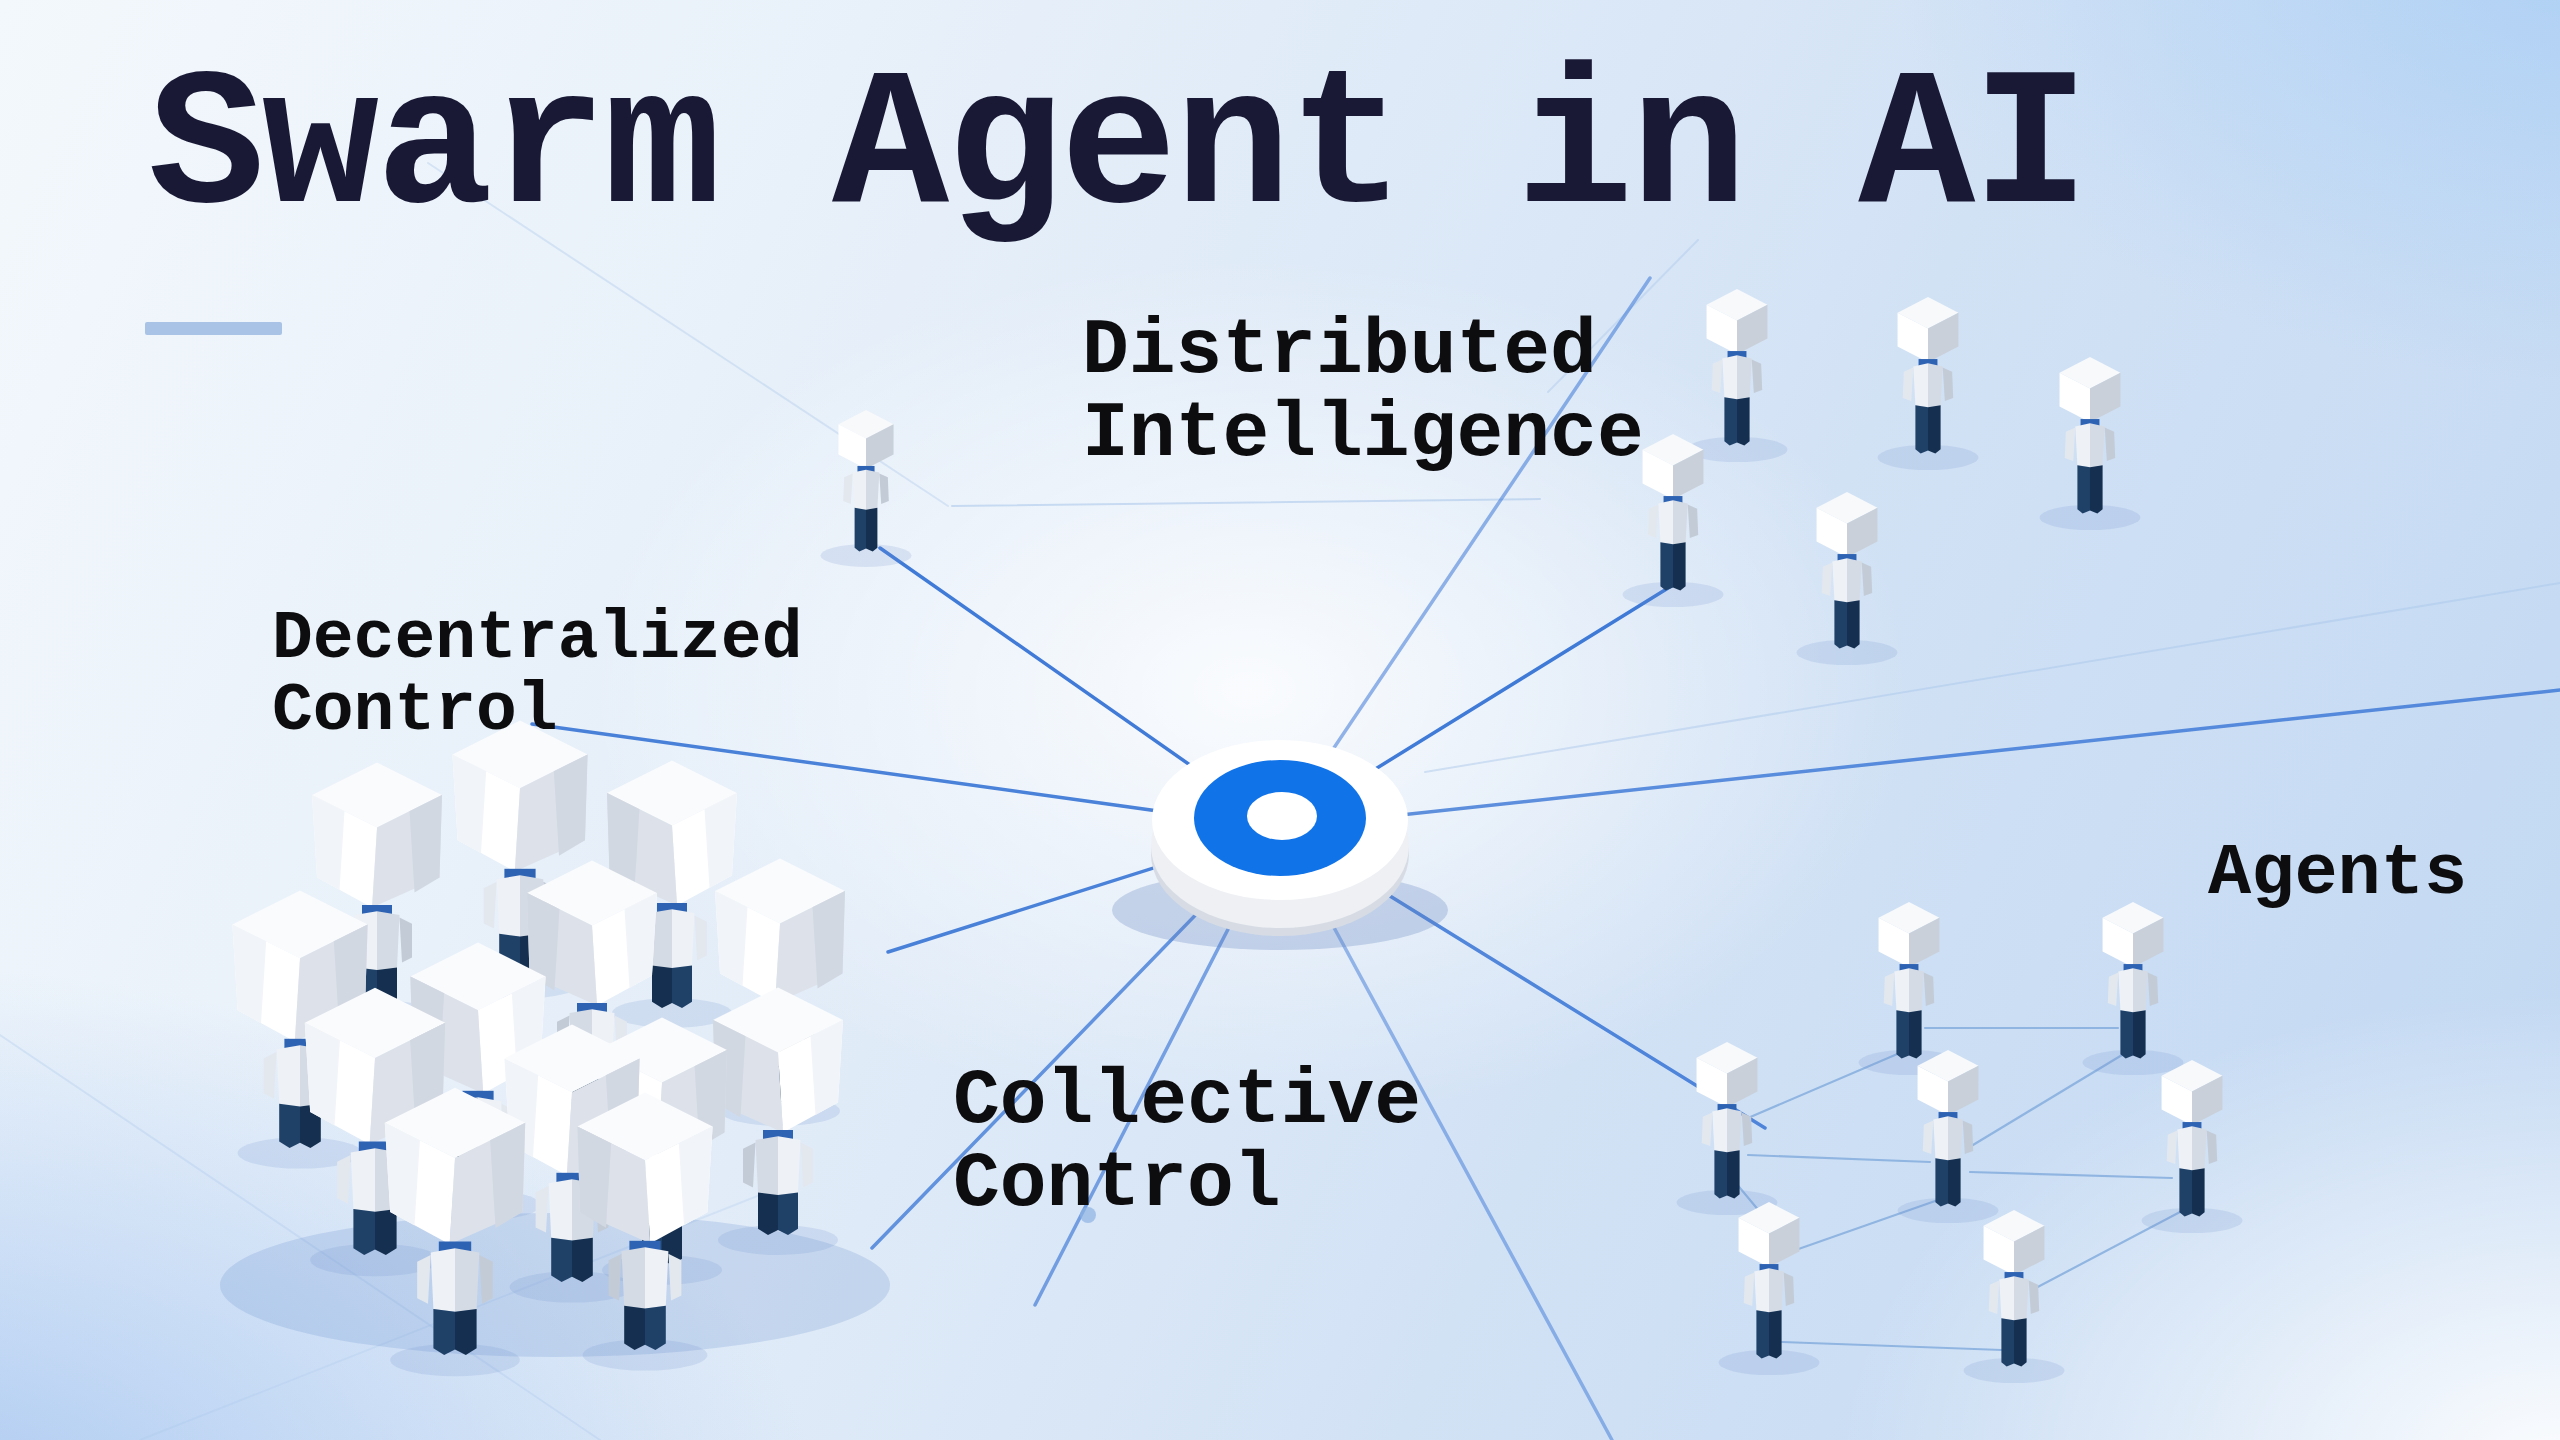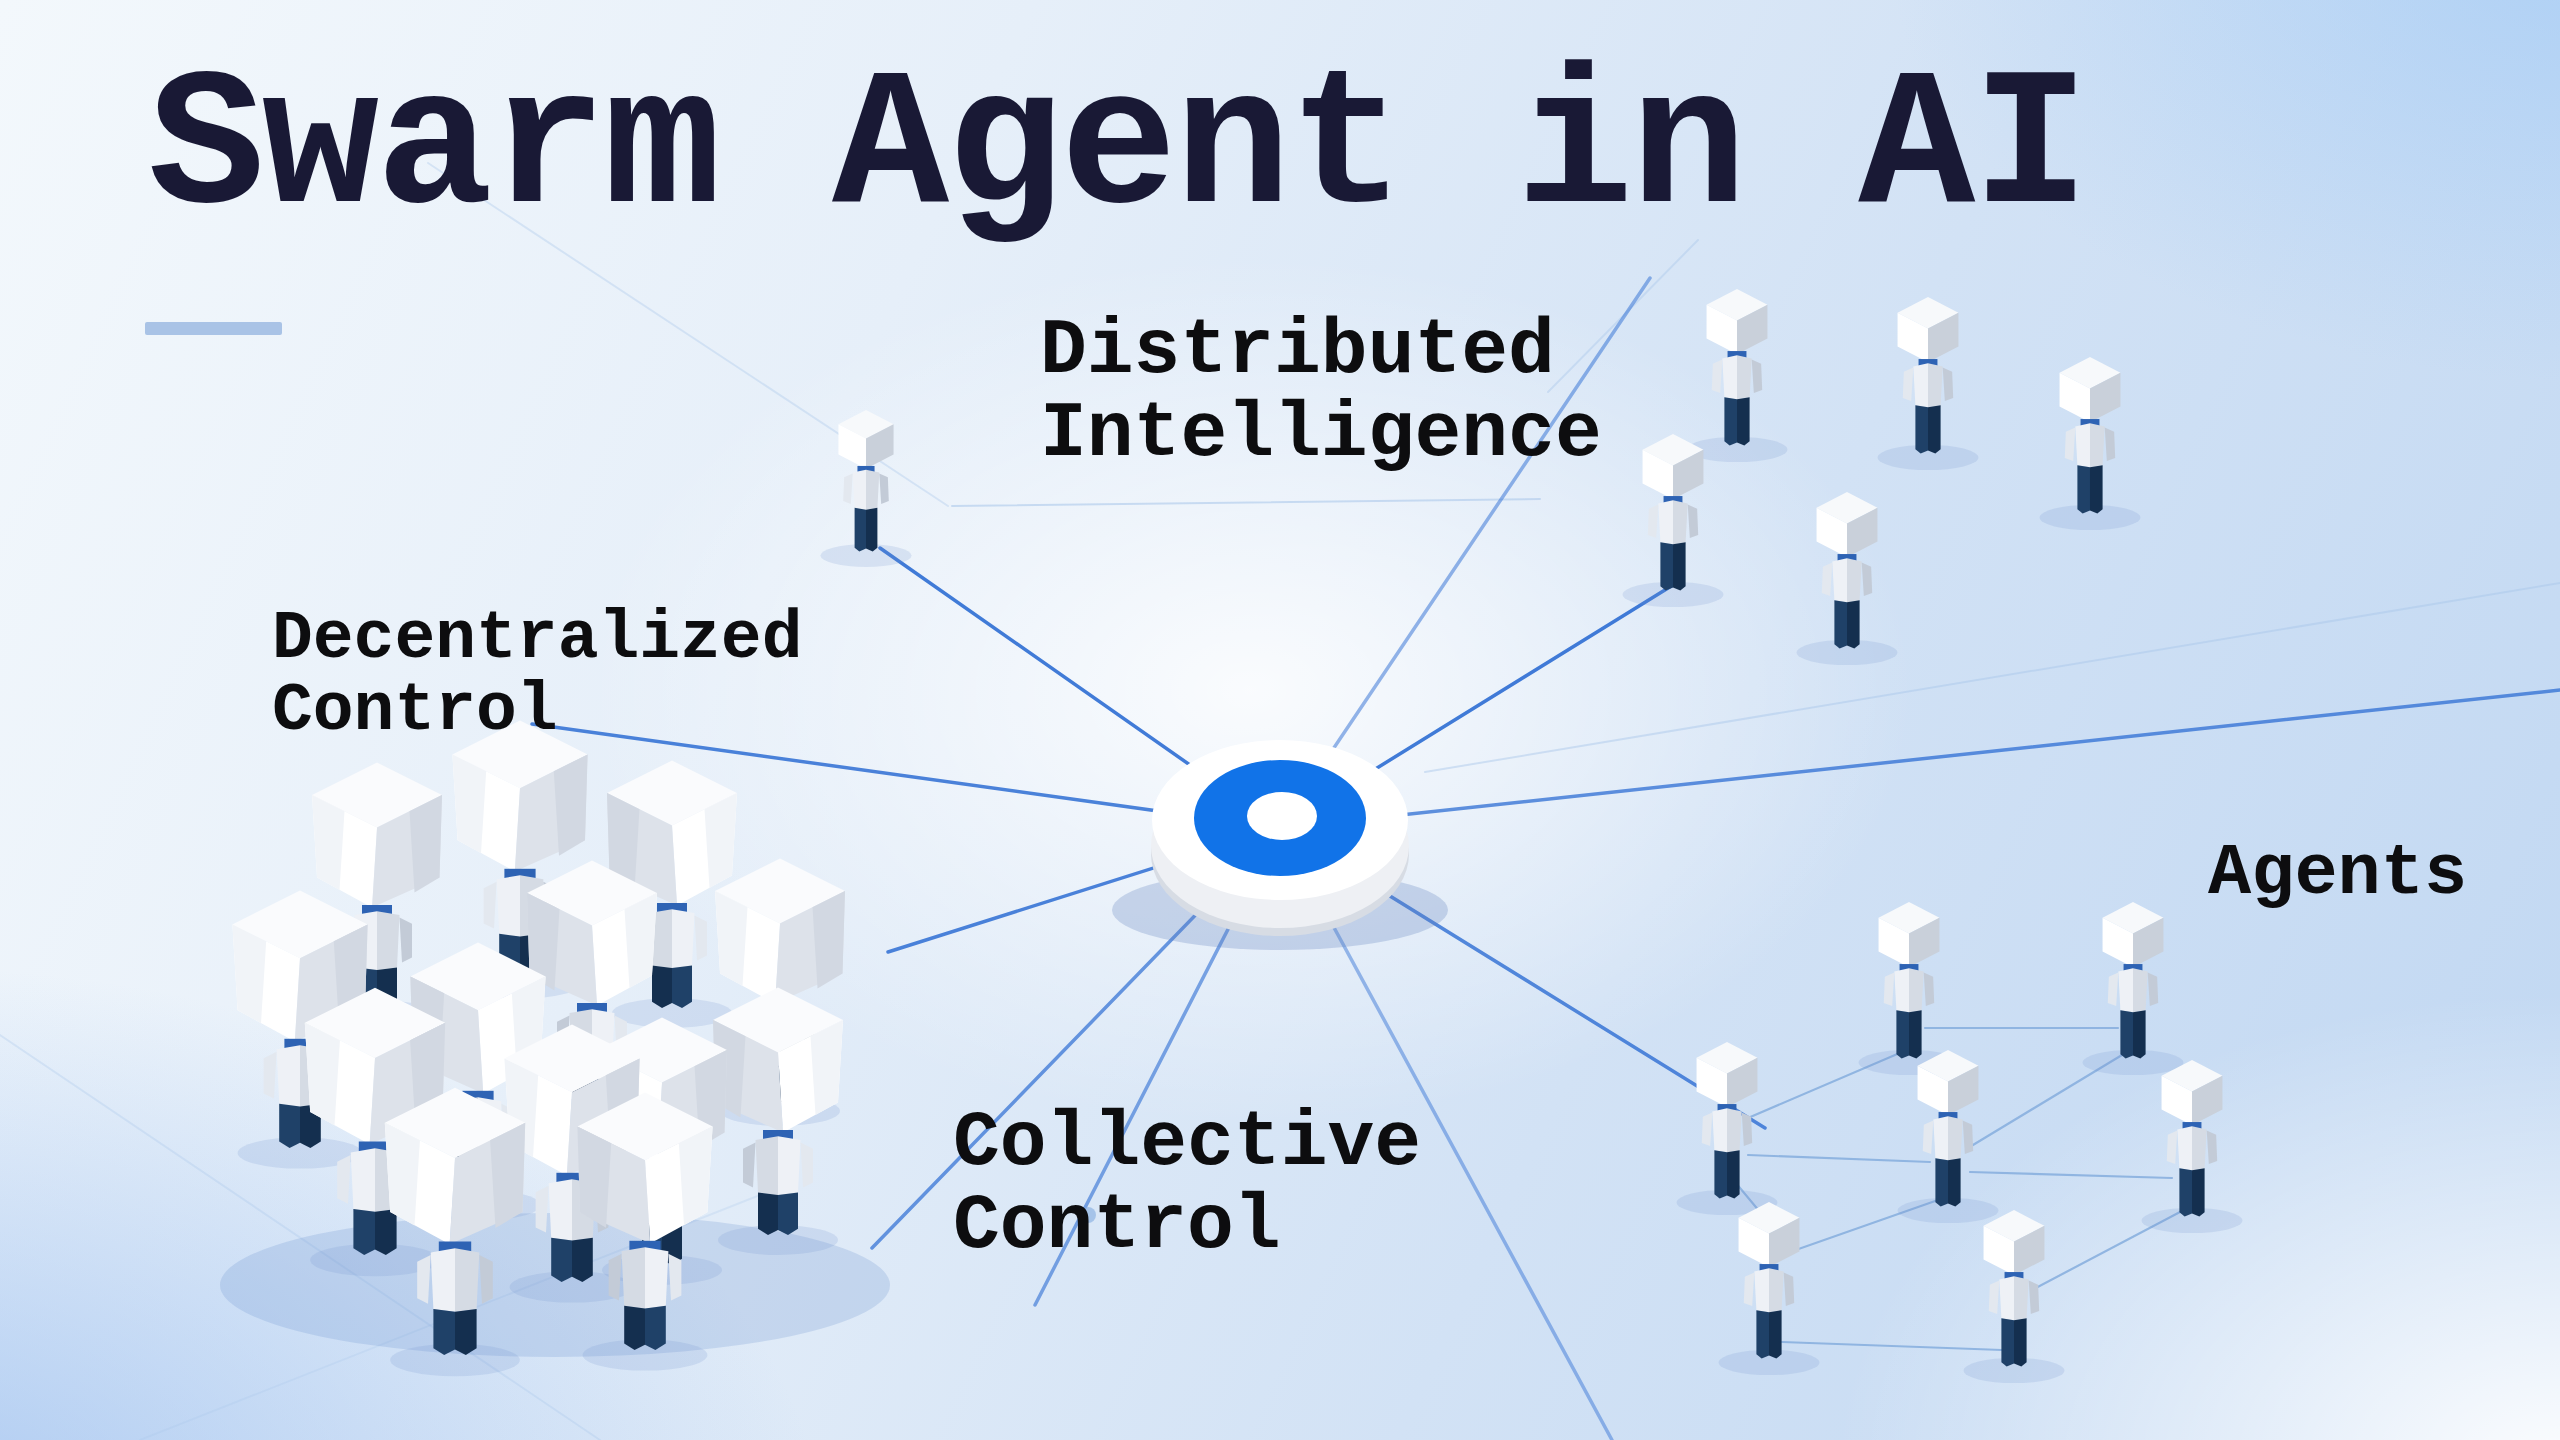--- a/index.html
+++ b/index.html
@@ -21,21 +21,21 @@
   }
   .title-underline{
     position:absolute;left:145px;top:322px;width:137px;height:13px;border-radius:2px;
   }
   .diagram-label{
     position:absolute;margin:0;font-weight:700;line-height:1.06;white-space:nowrap;
   }
   .diagram-label span{display:block;}
   .lbl-di{left:1040px;top:310px;font-size:78px;}
   .lbl-dc{left:272px;top:603px;font-size:68px;}
-  .lbl-cb{left:953px;top:1102px;font-size:78px;}
+  .lbl-cb{left:953px;top:1060px;font-size:78px;}
   .lbl-ag{left:2208px;top:836px;font-size:72px;}
 </style>
 </head>
 <body>
 
 <div class="stage">
 
   <svg id="scene" class="scene" width="2560" height="1440" viewBox="0 0 2560 1440">
     <defs>
 
@@ -214,21 +214,21 @@
         </g>
         <g transform="translate(2014,1208) scale(1.05,1.05)">
           <use href="#agent-small" x="-50" y="0"></use>
         </g>
       </g>
   </svg>
 
   <h1 class="title" style="color: rgb(25, 25, 53);">Swarm Agent in AI</h1>
   <div class="title-underline" style="background: rgb(169, 195, 230);"></div>
 
-  <p class="diagram-label lbl-di" style="color: rgb(13, 13, 15);">
+  <p class="diagram-label lbl-di" style="color: rgb(13, 13, 15); margin-left: 42px;">
     <span>Distributed</span>
     <span>Intelligence</span>
   </p>
   <p class="diagram-label lbl-dc" style="color: rgb(13, 13, 15);">
     <span>Decentralized</span>
     <span>Control</span>
   </p>
   <p class="diagram-label lbl-cb" style="color: rgb(13, 13, 15);">
     <span>Collective</span>
     <span>Control</span>

